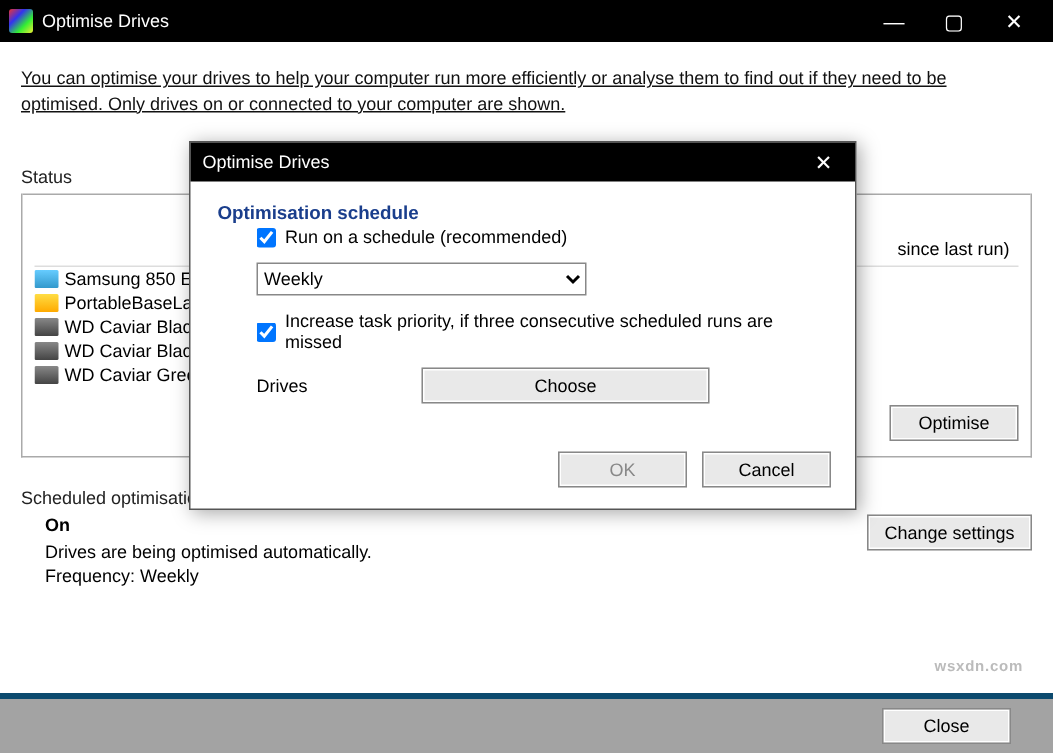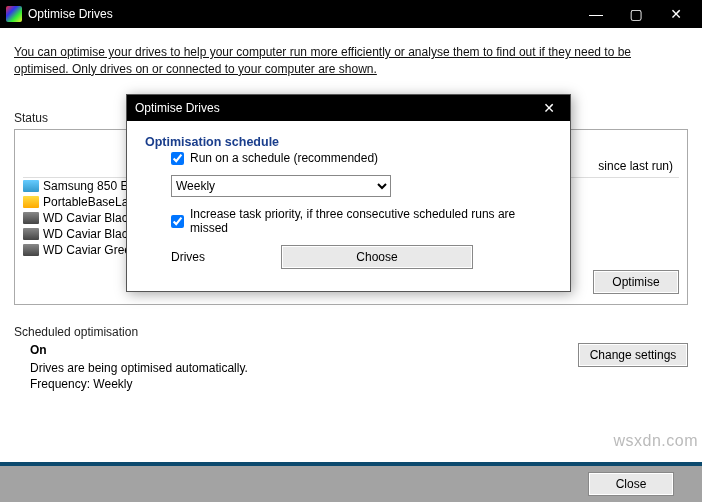--- a/index.html
+++ b/index.html
@@ -50,21 +50,21 @@
 .dlg-body { padding: 14px 18px 12px; }
 .dlg-heading { font-weight: 600; color: #1a3e8c; font-size: 12.5px; }
 .form-row { display: flex; align-items: center; margin: 10px 0 10px 26px; }
 .form-row .lbl { width: 110px; }
 .check-row { display: flex; align-items: center; margin: 2px 0 2px 26px; gap: 6px; }
 .check-row input { margin: 0; }
 select.freq { width: 220px; height: 22px; border: 1px solid #888; background: #fff; }
 .winbtn.wide { width: 192px; }
 .dlg-actions { display: flex; justify-content: flex-end; gap: 10px; padding: 10px 16px 14px; }
 
-.watermark { position: absolute; right: 4px; bottom: 52px; font-size: 16px; color: #bbb; letter-spacing: .5px; pointer-events: none; }
+.watermark { position: absolute; right: 20px; bottom: 52px; font-size: 10px; color: #bbb; letter-spacing: .5px; pointer-events: none; font-weight: bold; }
 </style>
 </head>
 <body>
 
 <div class="titlebar">
   <div class="app-icon"></div>
   <div class="title">Optimise Drives</div>
   <div class="win-btn">—</div>
   <div class="win-btn">▢</div>
   <div class="win-btn">✕</div>
@@ -143,15 +143,19 @@
     <label class="check-row">
       <input type="checkbox" checked="" style="">
       <span>Increase task priority, if three consecutive scheduled runs are missed</span>
     </label>
 
     <div class="form-row">
       <div class="lbl">Drives</div>
       <button class="winbtn wide">Choose</button>
     </div>
   </div>
+  <div class="dlg-actions">
+    <button class="winbtn" disabled="">OK</button>
+    <button class="winbtn">Cancel</button>
+  </div>
 </div>
 
 <div class="watermark">wsxdn.com</div>
 
 </body></html>

